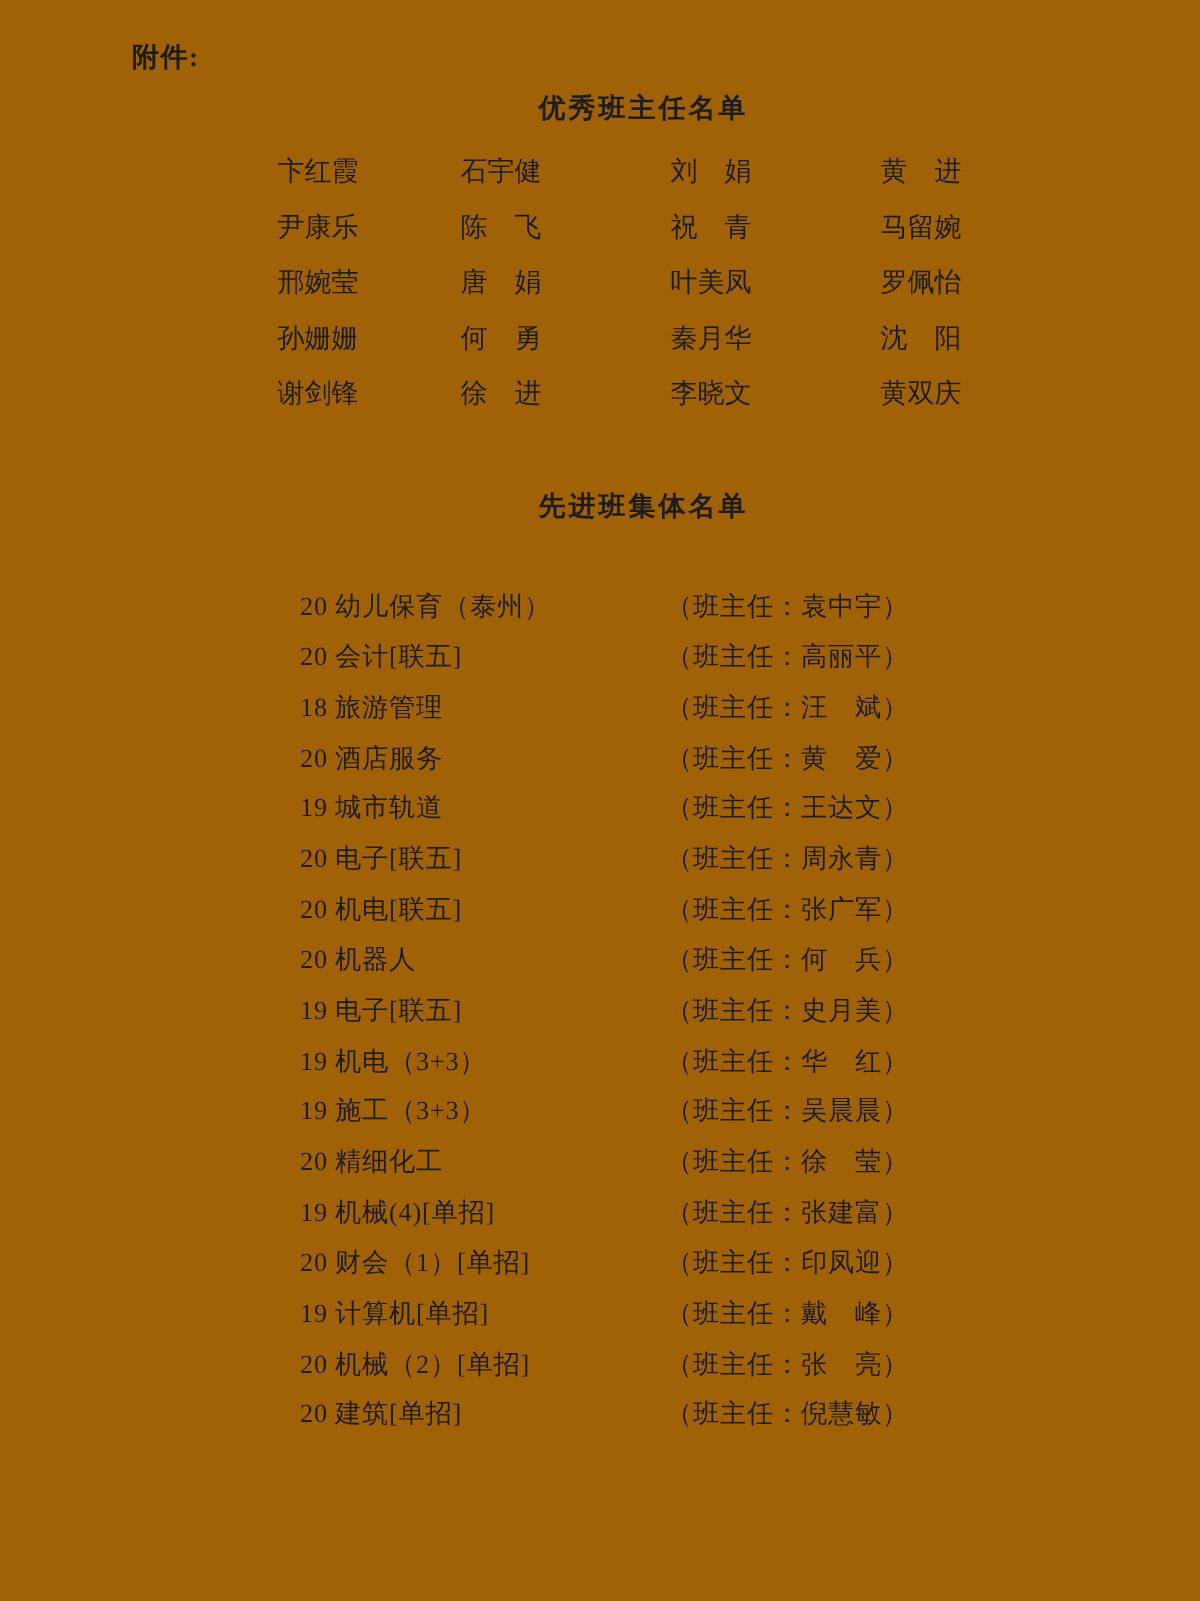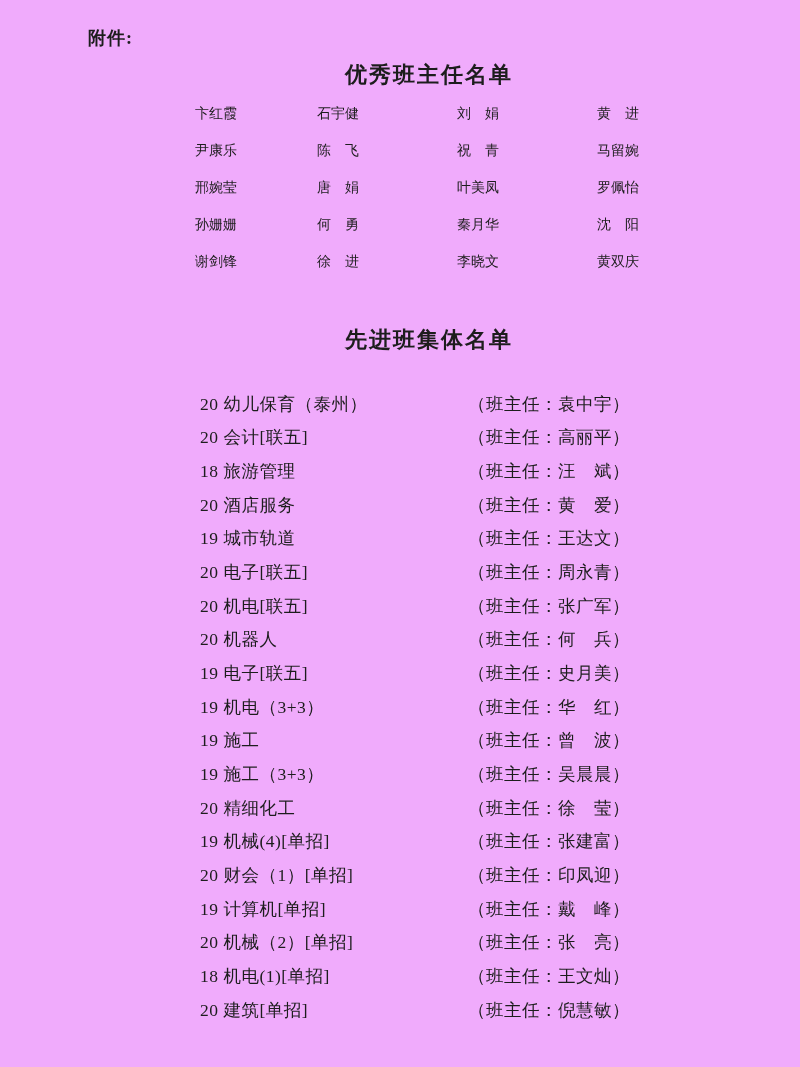--- a/index.html
+++ b/index.html
@@ -1,55 +1,54 @@
 <!DOCTYPE html>
 <html><head>
 <meta charset="utf-8">
 <style>
   html, body { margin: 0; padding: 0; background: #e8e8e8; }
   .page {
     position: relative;
     width: 800px;
     height: 1067px;
     margin: 0 auto;
-    background: #f0abfc;
+    background: #a16207;
     color: #1d1d1d;
     font-family: "Liberation Serif", serif;
     overflow: hidden;
   }
   .attachment {
     position: absolute;
     left: 88px;
     top: 26px;
     font-size: 18px;
     font-weight: bold;
     letter-spacing: 1px;
   }
   .doc-title {
     position: absolute;
     left: 0;
     right: 0;
     margin: 0;
     padding-left: 58px;
     text-align: center;
-    font-size: 22px;
+    font-size: 18px;
     font-weight: bold;
     letter-spacing: 2px;
   }
   .title-1 { top: 60px; }
   .title-2 { top: 314px; margin-top: 11px; }
   .names-grid {
     position: absolute;
     left: 185px;
     top: 96px;
     display: grid;
     grid-template-columns: 122px 140px 140px 130px;
     grid-auto-rows: 36.8px;
-    font-size: 14px;
-    margin-left: 10px;
+    font-size: 18px;
   }
   .names-grid .name {
     display: flex;
     align-items: center;
     white-space: pre;
   }
   .class-list {
     position: absolute;
     left: 0;
     top: 387px;
@@ -62,21 +61,21 @@
   .class-row .cell {
     position: absolute;
     top: 50%;
     transform: translateY(-50%);
     font-size: 17.5px;
     white-space: pre;
     letter-spacing: 0.5px;
     text-align: center;
   }
   .class-row .class-name { left: 200px; }
-  .class-row .class-teacher { left: 468px; }
+  .class-row .class-teacher { left: 444px; }
 </style>
 </head>
 <body>
 
 <div class="page">
 
   <div class="attachment">附件:</div>
 
   <h1 class="doc-title title-1">优秀班主任名单</h1>
 
@@ -140,24 +139,20 @@
     </div>
     <div class="class-row">
       <span class="cell class-name">19 电子[联五]</span>
       <span class="cell class-teacher">（班主任：史月美）</span>
     </div>
     <div class="class-row">
       <span class="cell class-name">19 机电（3+3）</span>
       <span class="cell class-teacher">（班主任：华　红）</span>
     </div>
     <div class="class-row">
-      <span class="cell class-name">19 施工</span>
-      <span class="cell class-teacher">（班主任：曾　波）</span>
-    </div>
-    <div class="class-row">
       <span class="cell class-name">19 施工（3+3）</span>
       <span class="cell class-teacher">（班主任：吴晨晨）</span>
     </div>
     <div class="class-row">
       <span class="cell class-name">20 精细化工</span>
       <span class="cell class-teacher">（班主任：徐　莹）</span>
     </div>
     <div class="class-row">
       <span class="cell class-name">19 机械(4)[单招]</span>
       <span class="cell class-teacher">（班主任：张建富）</span>
@@ -168,22 +163,18 @@
     </div>
     <div class="class-row">
       <span class="cell class-name">19 计算机[单招]</span>
       <span class="cell class-teacher">（班主任：戴　峰）</span>
     </div>
     <div class="class-row">
       <span class="cell class-name">20 机械（2）[单招]</span>
       <span class="cell class-teacher">（班主任：张　亮）</span>
     </div>
     <div class="class-row">
-      <span class="cell class-name">18 机电(1)[单招]</span>
-      <span class="cell class-teacher">（班主任：王文灿）</span>
-    </div>
-    <div class="class-row">
       <span class="cell class-name">20 建筑[单招]</span>
       <span class="cell class-teacher">（班主任：倪慧敏）</span>
     </div>
   </div>
 
 </div>
 
 </body></html>

